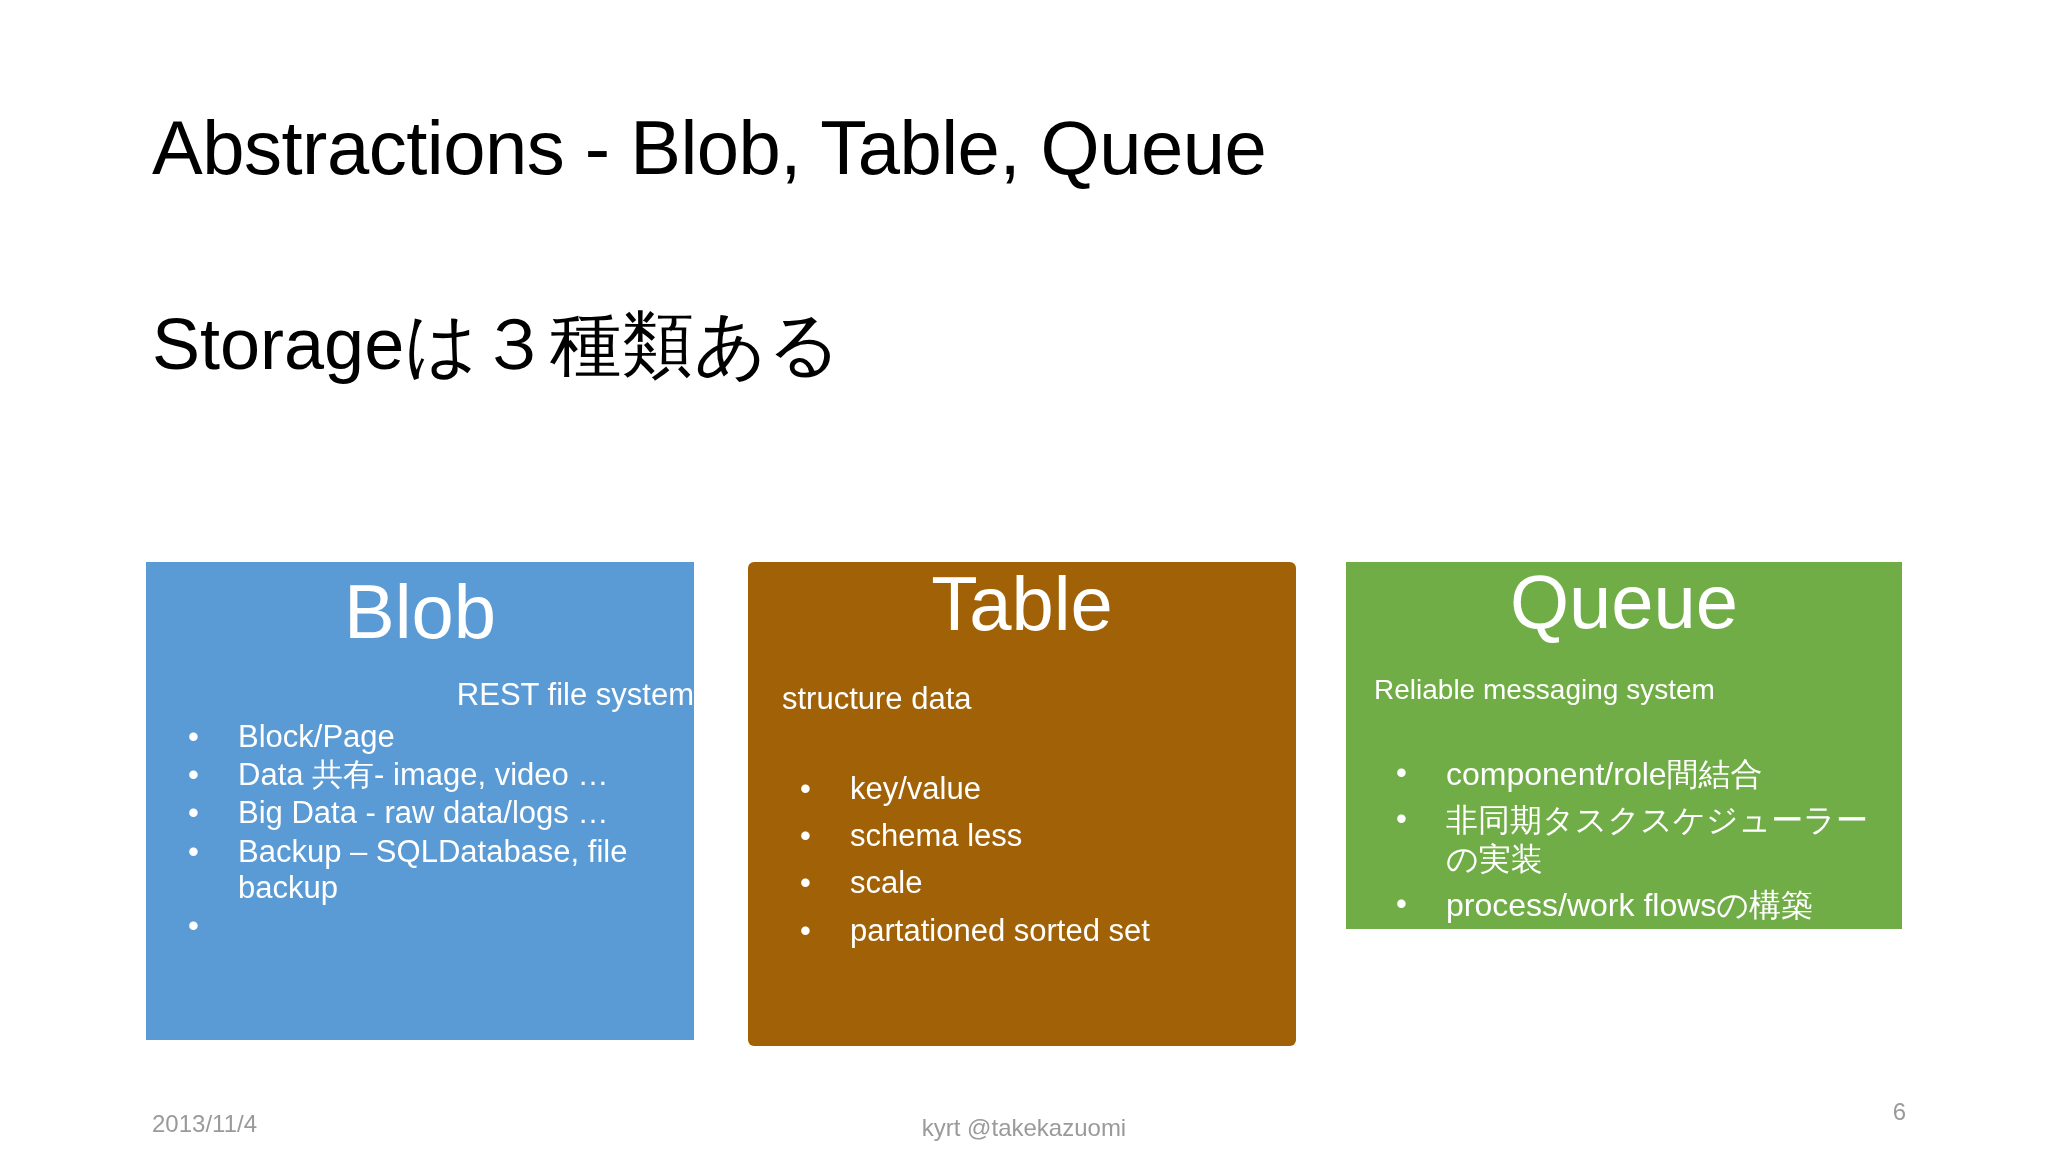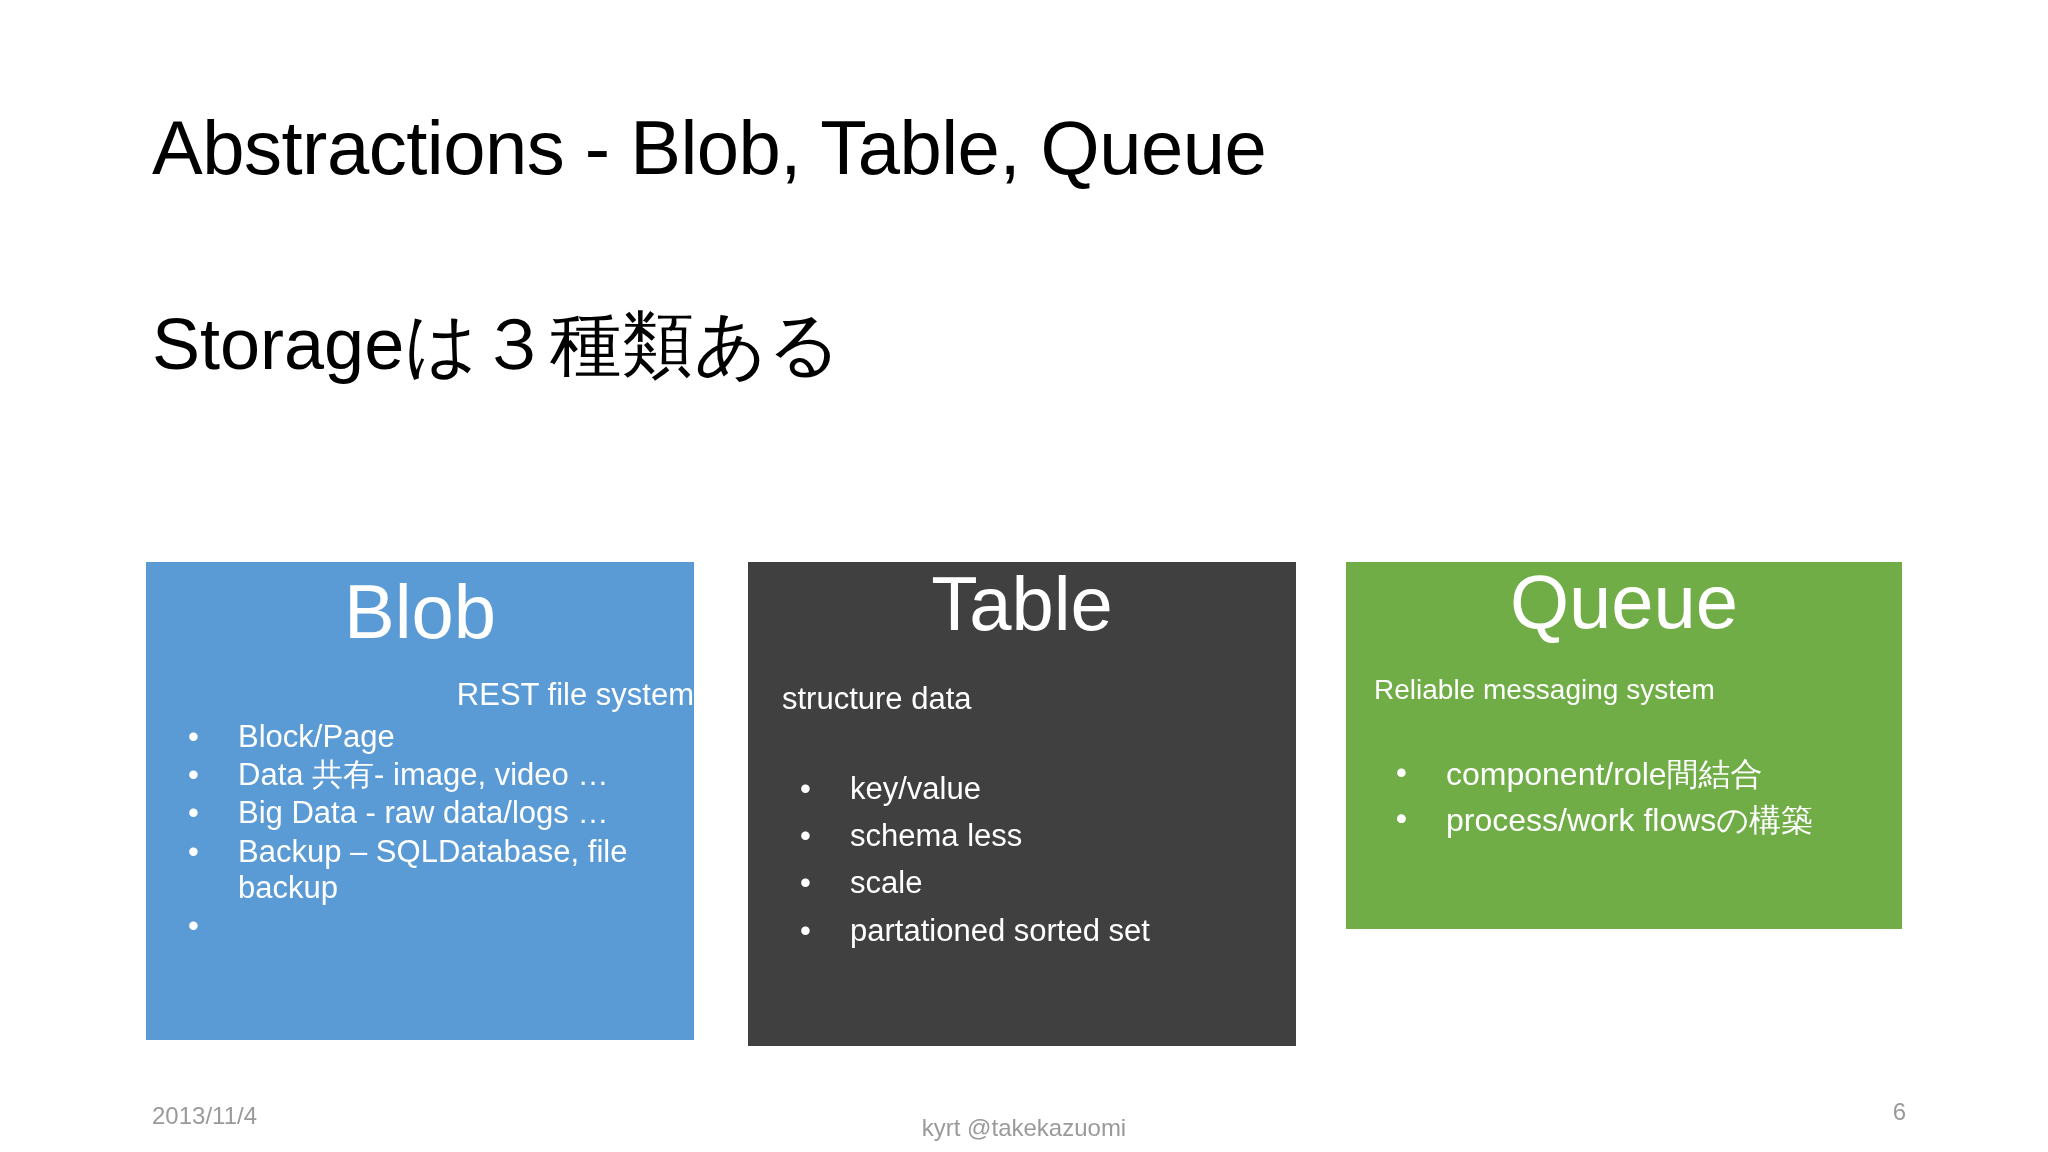--- a/index.html
+++ b/index.html
@@ -133,21 +133,21 @@
     left: 0;
     top: 1098px;
     width: 2048px;
     height: 40px;
     font-size: 24px;
     color: #9a9a9a;
   }
   #footer-date {
     position: absolute;
     left: 152px;
-    top: 4px;
+    top: 12px;
   }
   #footer-center {
     position: absolute;
     left: 0;
     top: 16px;
     width: 2048px;
     text-align: center;
   }
   #footer-page {
     position: absolute;
@@ -183,21 +183,21 @@
         <span class="bullet-dot">•</span>
         <span>Backup – SQLDatabase, file backup</span>
       </li>
       <li>
         <span class="bullet-dot">•</span>
       </li>
     </ul>
   </div>
 </div>
 
-<div class="card" id="card-table" style="background: #404040;">
+<div class="card" id="card-table" style="background: #a16207; border-radius: 6px;">
   <div class="card-inner">
     <div class="card-heading">Table</div>
     <div class="card-lead">structure data</div>
     <ul class="bullets">
       <li>
         <span class="bullet-dot">•</span>
         <span>key/value</span>
       </li>
       <li>
         <span class="bullet-dot">•</span>
@@ -219,20 +219,21 @@
   <div class="card-inner">
     <div class="card-heading">Queue</div>
     <div class="card-lead">Reliable messaging system</div>
     <ul class="bullets">
       <li>
         <span class="bullet-dot">•</span>
         <span>component/role間結合</span>
       </li>
       <li>
         <span class="bullet-dot">•</span>
+        <span>非同期タスクスケジューラーの実装</span>
       </li>
       <li>
         <span class="bullet-dot">•</span>
         <span>process/work flowsの構築</span>
       </li>
     </ul>
   </div>
 </div>
 
 <div id="footer">

